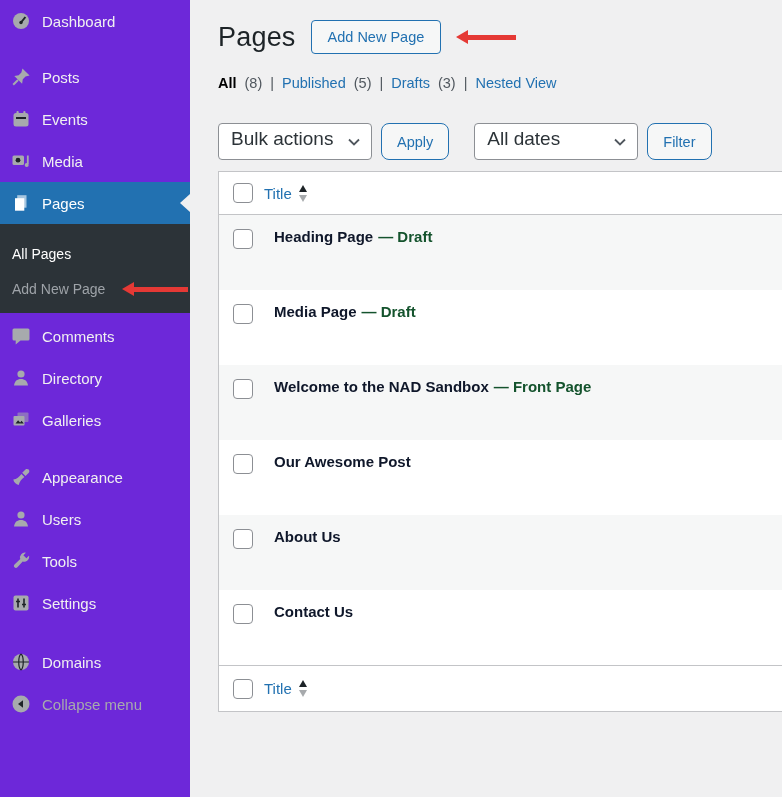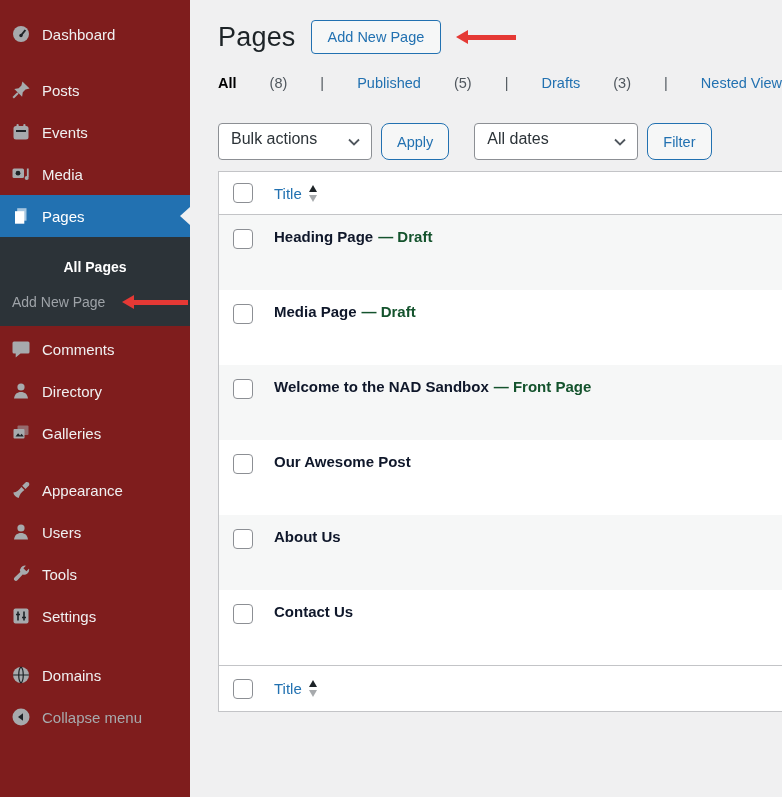--- a/index.html
+++ b/index.html
@@ -5,22 +5,22 @@
   * { margin:0; padding:0; box-sizing:border-box; }
   html,body { width:782px; height:797px; overflow:hidden; }
   body {
     font-family:"Liberation Sans","DejaVu Sans",sans-serif;
     background:#f0f0f1; color:#1d2327; display:flex;
     font-size:14px;
   }
 
   
   .sidebar {
-    width:190px; min-width:190px; background:#7f1d1d; color:#f0f0f1;
-    padding-top:13px; position:relative;
+    width:190px; min-width:190px; background:#6d28d9; color:#f0f0f1;
+    position:relative;
   }
   .menu-item {
     height:42px; display:flex; align-items:center; gap:11px;
     padding:0 8px 0 11px; cursor:pointer; position:relative;
     font-size:15px; color:#f0f0f1;
   }
   .menu-item .ico { width:20px; height:20px; color:#a7aaad; flex:0 0 20px; display:flex; }
   .menu-item .ico svg { width:20px; height:20px; }
   .menu-item.active { background:#2271b1; color:#fff; }
   .menu-item.active .ico { color:#fff; }
@@ -29,21 +29,21 @@
     width:0; height:0; border:9px solid transparent; border-right:10px solid #f0f0f1; border-left:0;
   }
   .menu-sep { height:14px; }
   .menu-sep2 { height:15px; }
   .menu-sep3 { height:17px; }
   .submenu { background:#2c3338; padding:12px 0 7px; }
   .submenu-item {
     height:35px; display:flex; align-items:center; padding:0 12px;
     font-size:14px; color:#9ea3a8; cursor:pointer; position:relative;
   }
-  .submenu-item.current { color:#fff; font-weight:bold;justify-content:center; }
+  .submenu-item.current { color:#fff; font-weight:normal; }
   .muted { color:#a7aaad; }
 
   
   .red-arrow { position:relative; height:16px; width:60px; flex:0 0 auto; }
   .red-arrow .head {
     position:absolute; left:0; top:1px; width:0; height:0;
     border:7px solid transparent; border-right:12px solid #e53935; border-left:0;
   }
   .red-arrow .shaft {
     position:absolute; left:10px; right:0; top:6px; height:5px; background:#e53935;
@@ -52,30 +52,30 @@
 
   
   .main { flex:1; padding:20px 0 0 28px; position:relative; }
   .page-header { display:flex; align-items:center; gap:15px; }
   h1.page-title { font-size:27px; font-weight:400; color:#1d2327; letter-spacing:.2px; }
   .add-new-btn {
     font-family:inherit; font-size:14.5px; color:#2271b1; background:#f6f7f7;
     border:1px solid #2271b1; border-radius:4px; padding:8px 16px; cursor:pointer;
   }
 
-  .views { margin-top:21px; display:flex; align-items:center; gap:8px; font-size:14.5px;justify-content:space-between; }
+  .views { margin-top:21px; display:flex; align-items:center; gap:8px; font-size:14.5px; }
   .views a { text-decoration:none; color:#2271b1; cursor:pointer; }
   .views .current-view { color:#000; font-weight:bold; }
   .views .count { color:#50575e; }
   .views .sep { color:#50575e; }
 
   .toolbar { margin-top:32px; display:flex; align-items:center; gap:9px; }
   .select-wrap { position:relative; display:inline-block; }
   .select-wrap select {
-    -webkit-appearance:none; appearance:none; font-family:inherit; font-size:16px;
+    -webkit-appearance:none; appearance:none; font-family:inherit; font-size:19px;
     color:#2c3338; background:#fff; border:1px solid #8c8f94; border-radius:4px;
     height:37px; padding:0 34px 7px 12px; cursor:pointer;
   }
   .select-wrap .chev { position:absolute; right:11px; top:12px; pointer-events:none; display:flex; }
   .sel-bulk select { width:154px; }
   .sel-dates select { width:164px; }
   .sel-dates { margin-left:16px; }
   .tb-btn {
     font-family:inherit; font-size:14.5px; color:#2271b1; background:#f6f7f7;
     border:1px solid #2271b1; border-radius:8px; height:37px; padding:0 15px; cursor:pointer;
@@ -84,21 +84,21 @@
   
   .list-table { margin-top:11px; background:#fff; border:1px solid #c3c4c7; border-right:none; }
   .thead, .tfoot { height:43px; display:flex; align-items:center; background:#fff; }
   .thead { border-bottom:1px solid #c3c4c7; }
   .tfoot { border-top:1px solid #c3c4c7; height:46px; }
   .cb {
     width:20px; height:20px; border:1px solid #8c8f94; border-radius:4px;
     background:#fff; margin-left:14px; flex:0 0 20px; cursor:pointer;
   }
   .col-title-link {
-    margin-left:21px; color:#2271b1; text-decoration:none; font-size:15px; cursor:pointer;
+    margin-left:11px; color:#2271b1; text-decoration:none; font-size:15px; cursor:pointer;
     display:flex; align-items:center; gap:7px;
   }
   .sort-icons { display:flex; flex-direction:column; gap:3px; }
   .sort-up { width:0; height:0; border-left:4.5px solid transparent; border-right:4.5px solid transparent; border-bottom:7px solid #1d2327; }
   .sort-down { width:0; height:0; border-left:4.5px solid transparent; border-right:4.5px solid transparent; border-top:7px solid #a7aaad; }
 
   .trow { height:75px; display:flex; align-items:flex-start; padding-top:13px; }
   .trow:nth-child(odd) { background:#f6f7f7; }
   .trow:nth-child(even) { background:#fff; }
   .trow .cb { margin-top:1px; }

